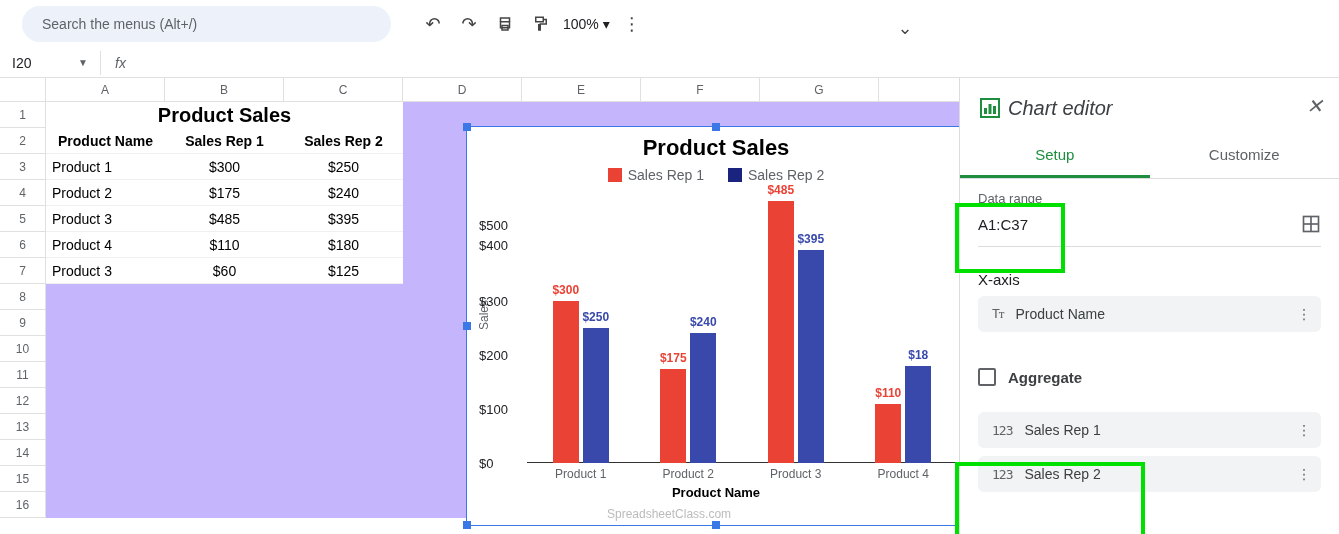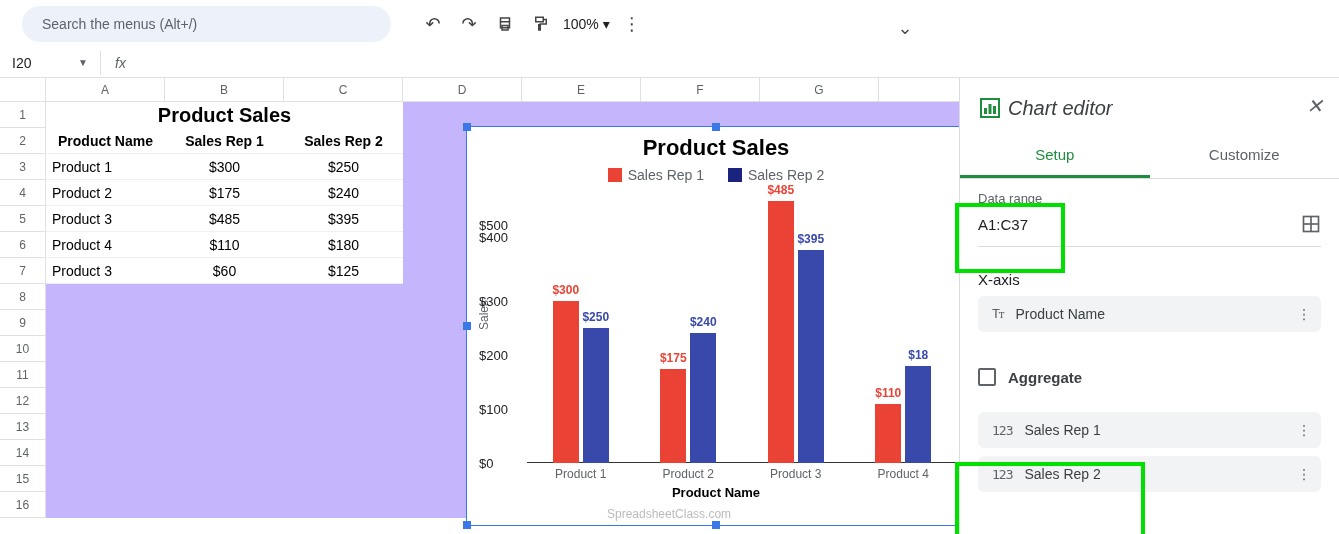--- a/index.html
+++ b/index.html
@@ -208,21 +208,21 @@
                 <span>Sales Rep 2</span>
               </div>
           </div>
           <div class="chart-plot">
             <div class="y-label">Sales</div>
             <div id="yticks">
                 <div class="y-tick" style="top: 270px;">$0</div>
                 <div class="y-tick" style="top: 216px;">$100</div>
                 <div class="y-tick" style="top: 162px;">$200</div>
                 <div class="y-tick" style="top: 108px;">$300</div>
-                <div class="y-tick" style="top: 44px;">$400</div>
+                <div class="y-tick" style="top: 52px;">$400</div>
                 <div class="y-tick" style="top: 4px; margin-top: 28px;">$500</div>
               </div>
             <div class="axis-line" style="left:0;bottom:0;width:100%;height:1px"></div>
             <div id="bars">
                 <div class="bar" style="left: 25.75px; height: 162px; background: rgb(234, 67, 53);"></div>
                 <div class="bar-label" style="left: 38.75px; bottom: 166px; color: rgb(234, 67, 53);">$300</div>
                 <div class="bar" style="left: 55.75px; height: 135px; background: rgb(57, 73, 171);"></div>
                 <div class="bar-label" style="left: 68.75px; bottom: 139px; color: rgb(57, 73, 171);">$250</div>
                 <div class="bar" style="left: 133.25px; height: 94.5px; background: rgb(234, 67, 53);"></div>
                 <div class="bar-label" style="left: 146.25px; bottom: 98.5px; color: rgb(234, 67, 53);">$175</div>

